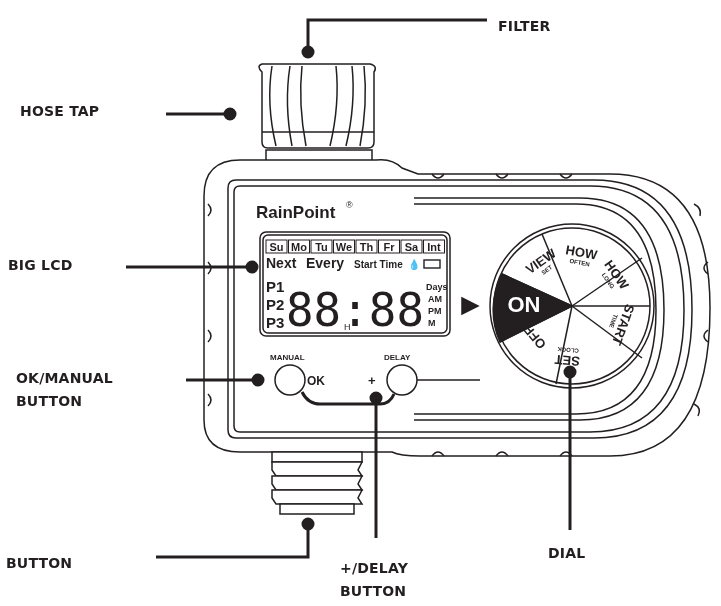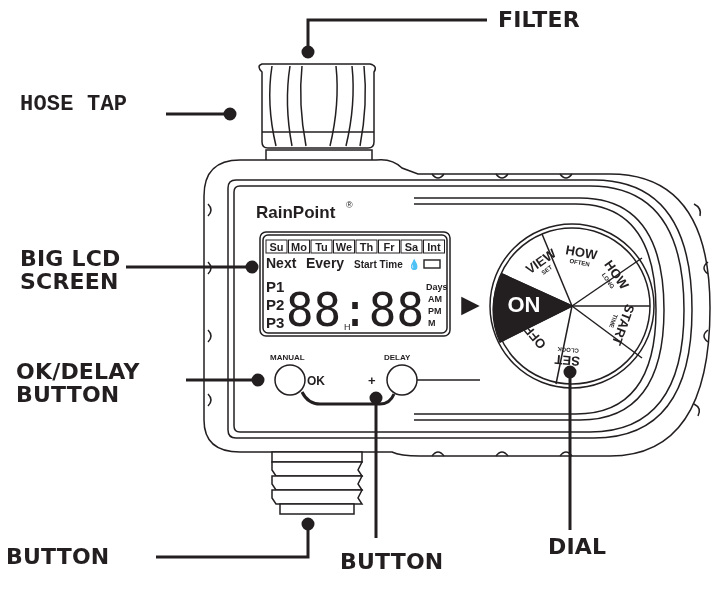--- a/index.html
+++ b/index.html
@@ -1,18 +1,18 @@
 <!DOCTYPE html>
 <html><head>
 <meta charset="utf-8">
 <style>
   html,body{margin:0;padding:0;background:#fff;}
   body{width:721px;height:606px;position:relative;overflow:hidden;font-family:"DejaVu Sans",sans-serif;}
   svg{position:absolute;left:0;top:0;}
-  .callout{position:absolute;font-family:"DejaVu Sans",sans-serif;font-weight:bold;font-size:22px;line-height:23px;color:#231f20;letter-spacing:0.2px;white-space:nowrap;}
+  .callout{position:absolute;font-family:"DejaVu Sans",sans-serif;font-weight:bold;font-size:14px;line-height:23px;color:#231f20;letter-spacing:0.2px;white-space:nowrap;margin-top:7px;}
   .callout span{display:block;}
 </style>
 </head>
 <body>
 
 <svg width="721" height="606" viewBox="0 0 721 606">
   <g fill="none" stroke="#231f20" stroke-width="1.5">
 
     <g>
       <rect x="266" y="150" width="106" height="18" fill="#fff"></rect>
@@ -164,32 +164,32 @@
         <g transform="translate(533.6977778440511,338.139380484327) rotate(230)">
           <text text-anchor="middle" y="6" font-size="13" fill="#231f20">OFF</text>
         </g>
       </g>
   </g>
 </svg>
 
 <div class="callout" style="left:498px;top:8px;">
     <span>FILTER</span>
   </div>
-<div class="callout" style="left:20px;top:93px;font-family:Liberation Mono, monospace;">
+<div class="callout" style="left:20px;top:93px;">
     <span>HOSE TAP</span>
   </div>
-<div class="callout" style="left:20px;top:247px;">
+<div class="callout" style="left:8px;top:247px;">
     <span>BIG LCD</span>
-    <span>SCREEN</span>
   </div>
 <div class="callout" style="left:16px;top:360px;">
-    <span>OK/DELAY</span>
+    <span>OK/MANUAL</span>
     <span>BUTTON</span>
   </div>
 <div class="callout" style="left:6px;top:545px;">
     <span>BUTTON</span>
   </div>
 <div class="callout" style="left:340px;top:550px;">
+    <span>+/DELAY</span>
     <span>BUTTON</span>
   </div>
 <div class="callout" style="left:548px;top:535px;">
     <span>DIAL</span>
   </div>
 
 </body></html>

